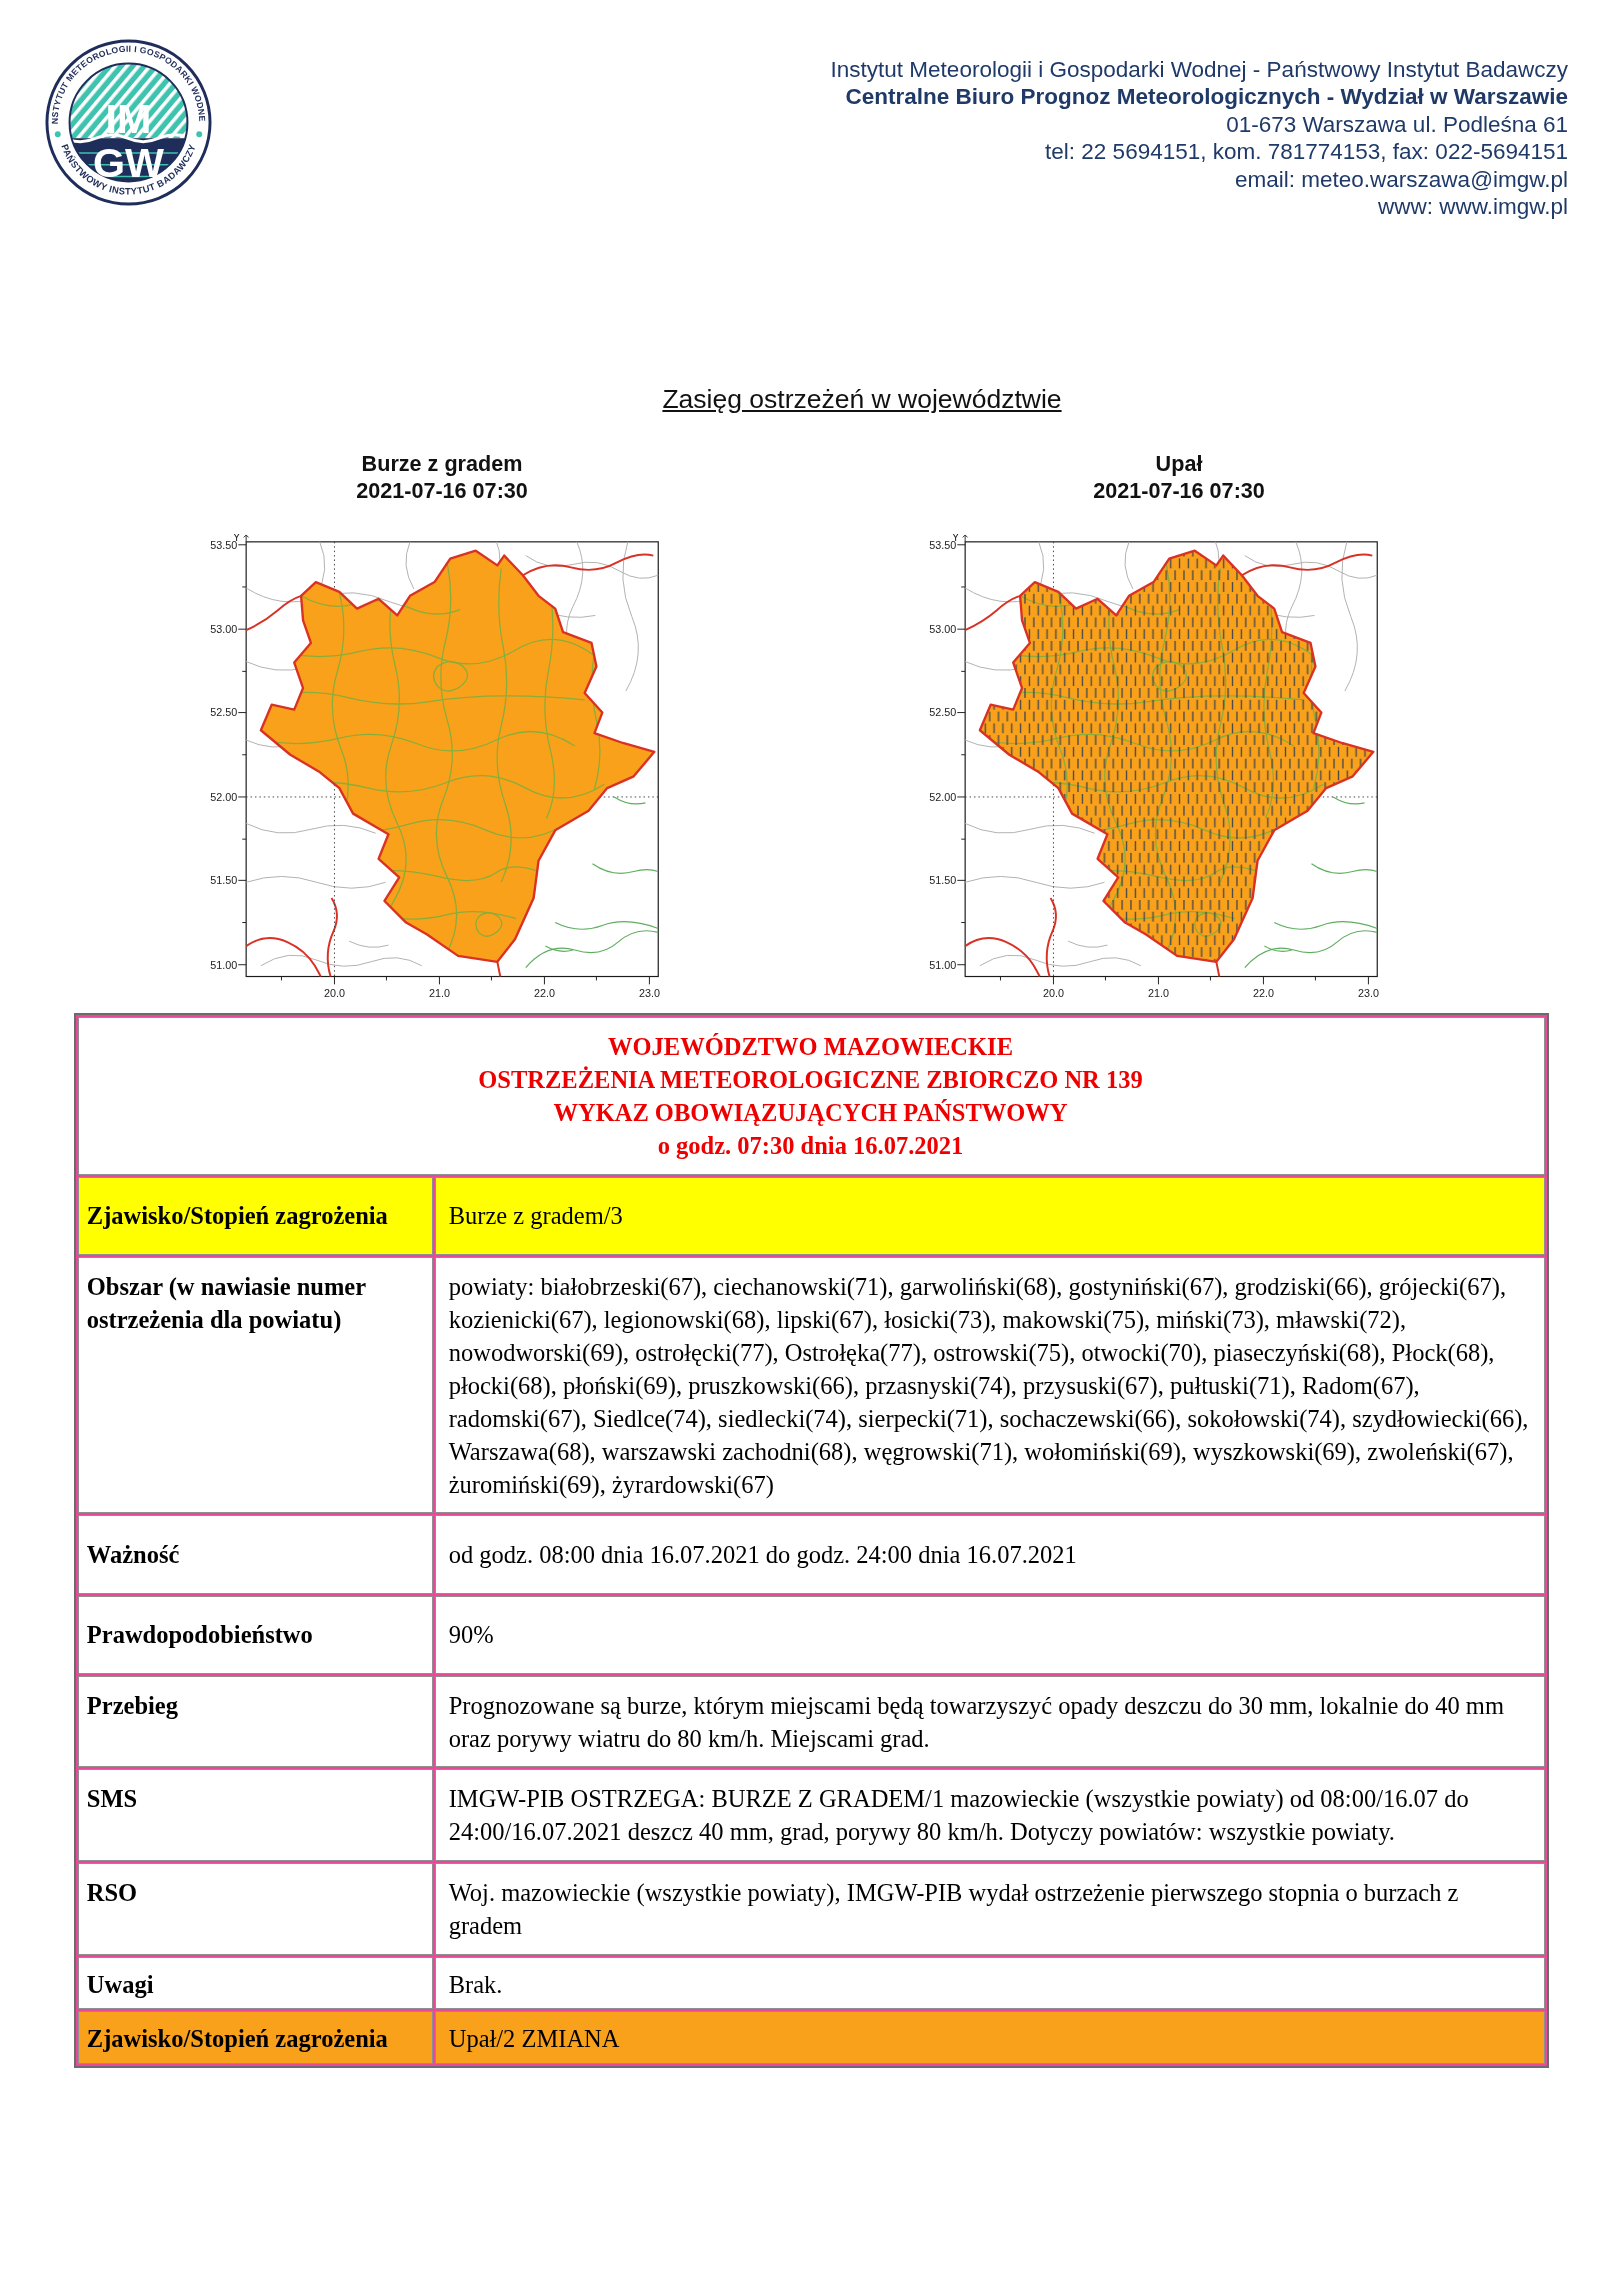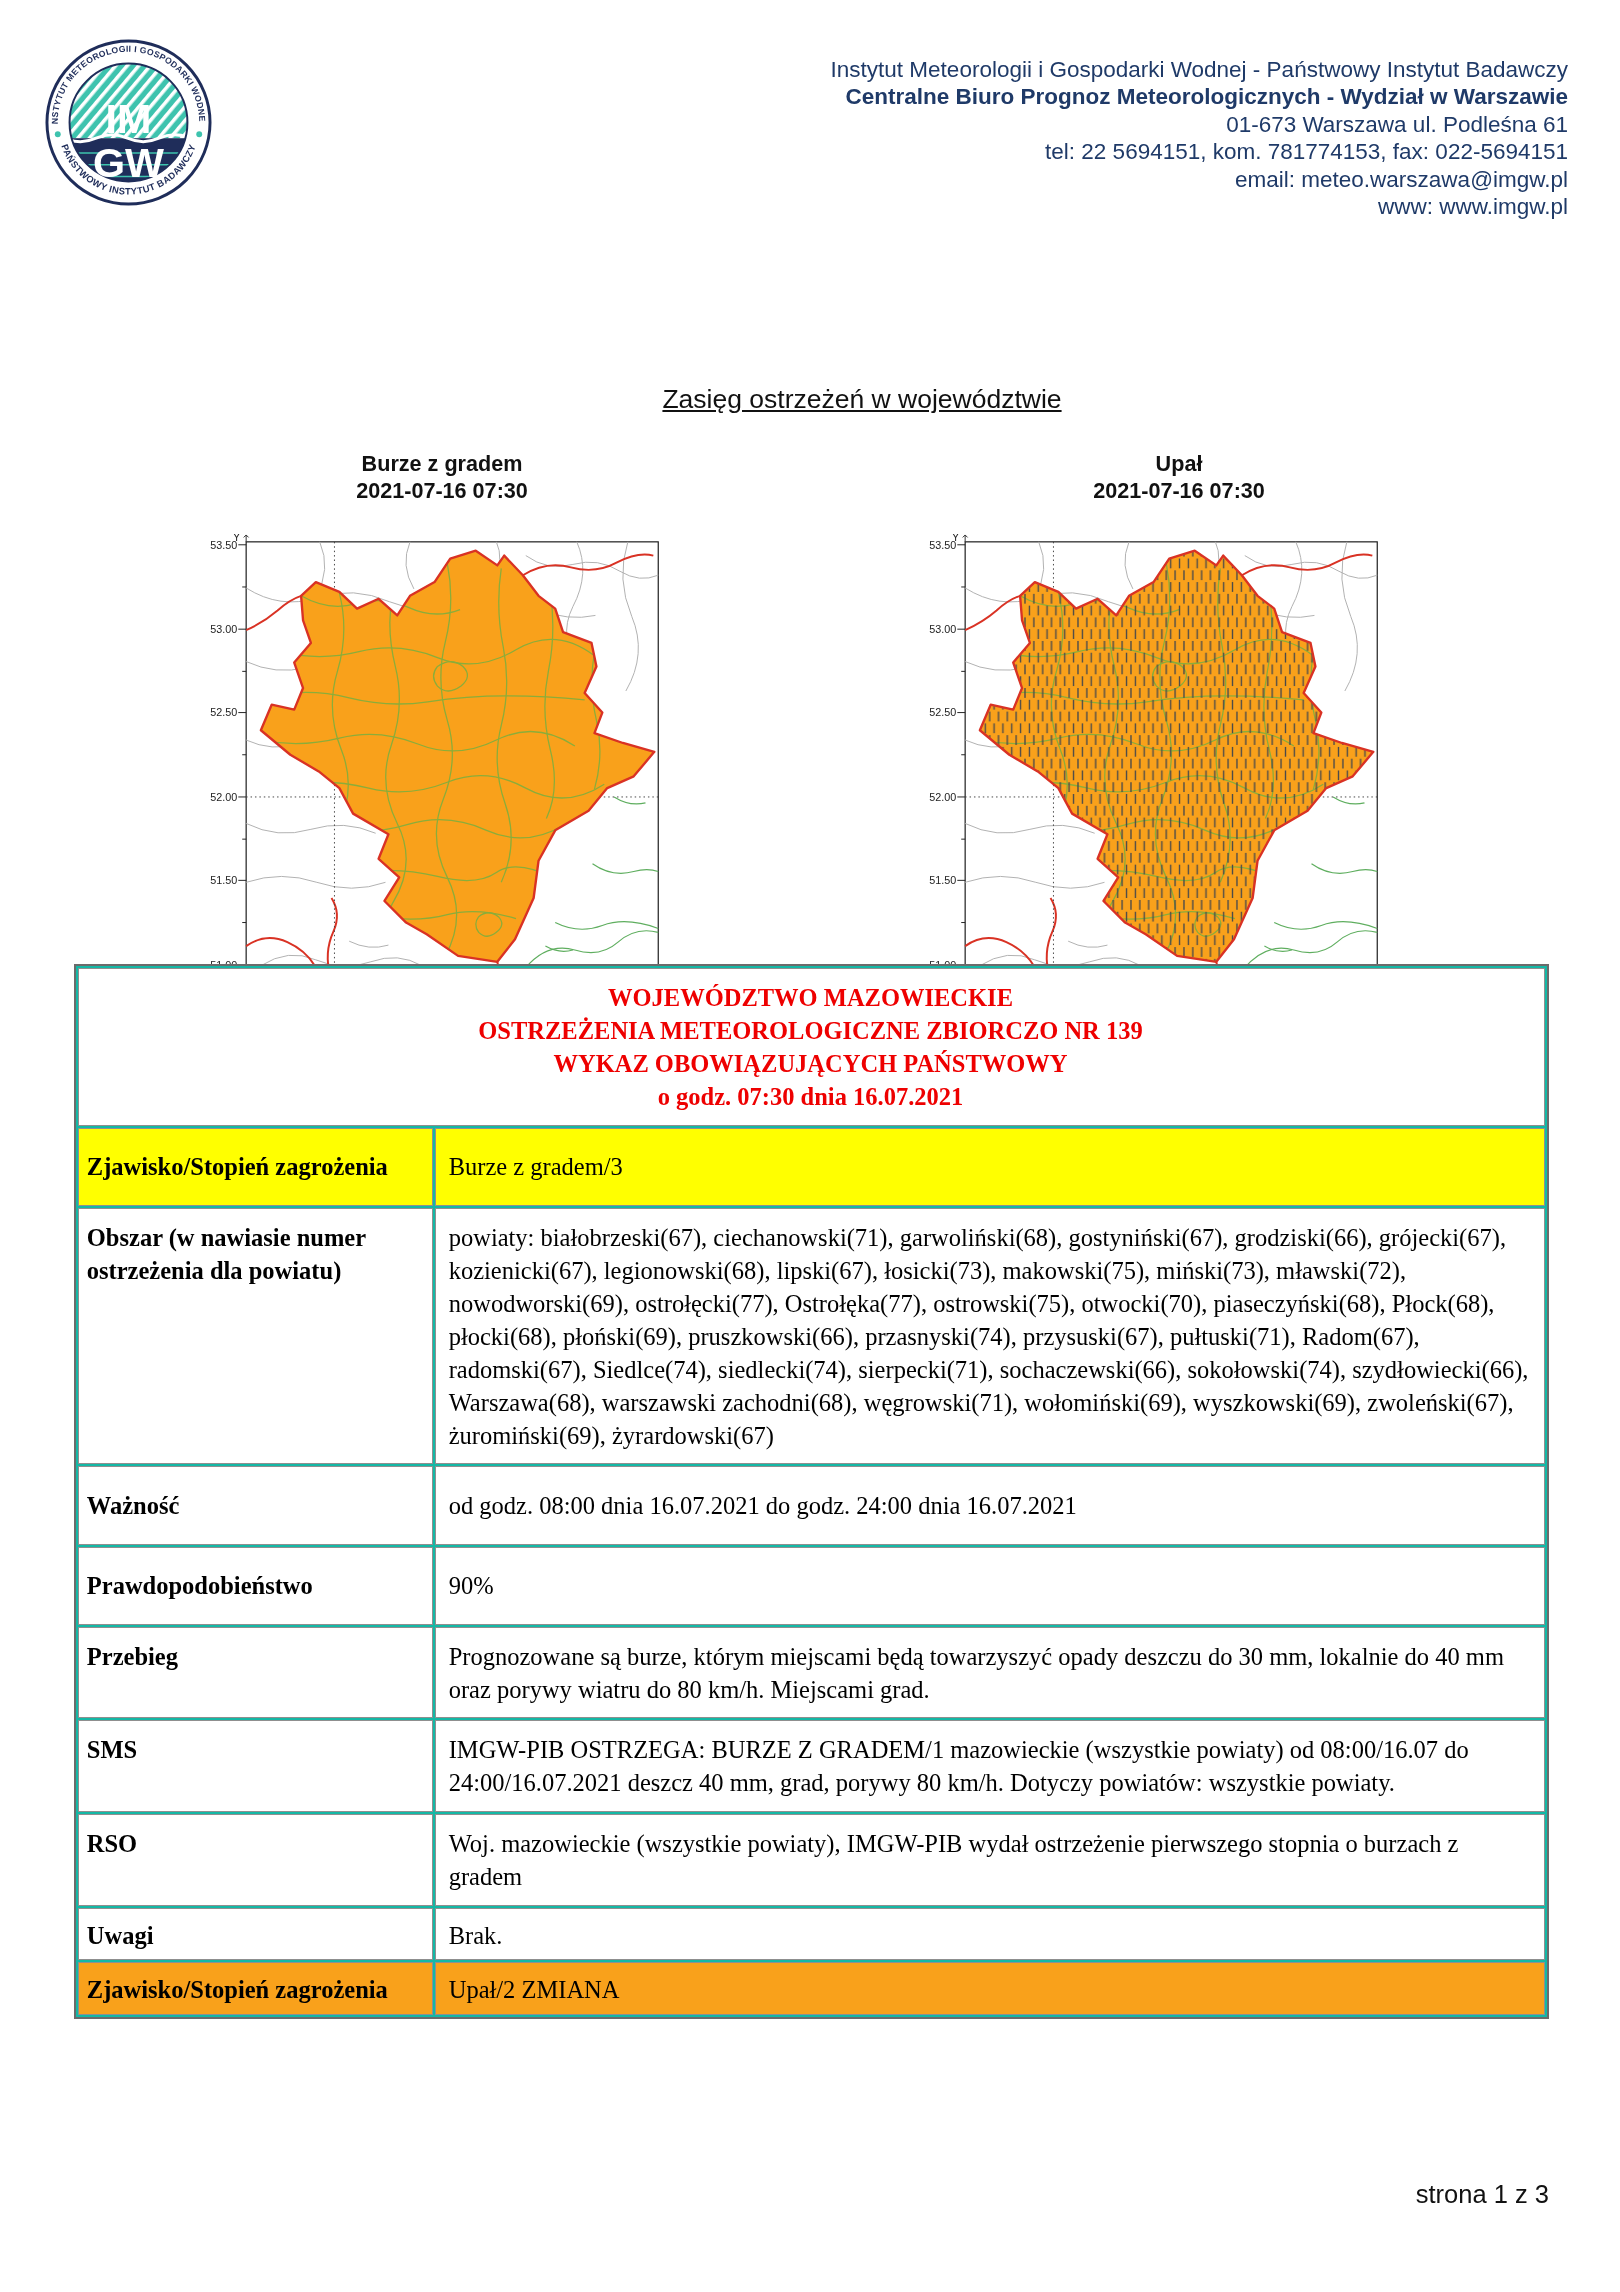--- a/index.html
+++ b/index.html
@@ -21,22 +21,22 @@
   .cap1{left:194px;top:451px;width:496px;}
   .cap2{left:931px;top:451px;width:496px;}
   .mapslot{position:absolute;width:469px;height:469px;}
   #map-left-slot{left:202px;top:534px;}
   #map-right-slot{left:921px;top:534px;}
   .tk{font-size:11px;fill:#222;font-family:"Liberation Sans",sans-serif;}
   .tky{text-anchor:end;}
   .tkx{text-anchor:middle;}
 
   
-  .wtable{position:absolute;left:74px;top:964px;width:1475px;table-layout:fixed;
-          border-collapse:separate;border-spacing:2.9px;background:#14b8a6;
+  .wtable{position:absolute;left:74px;top:1013px;width:1475px;table-layout:fixed;
+          border-collapse:separate;border-spacing:2.9px;background:#ec4899;
           border:2.9px solid #6b6b6b;font-family:"Liberation Serif",serif;color:#000;}
   .wtable td{border:1px solid #8f8f8f;background:#fff;vertical-align:top;
              font-size:24.5px;line-height:33px;padding:11.8px 9.8px 11.8px 7.8px;
              overflow:hidden;}
   .wtable col.c1{width:355px;}
   .title-cell{text-align:center;color:#ee0000;font-weight:bold;
               font-size:32px;line-height:47px;padding:7.8px;}
   .lbl{font-weight:bold;}
   td.val{padding-left:12.7px;}
   tr.bg-yellow td{background:#ffff00;}
@@ -380,16 +380,15 @@
         <td class="lbl">Uwagi</td>
         <td class="val">Brak.</td>
       </tr>
       <tr class="bg-orange slim">
         <td class="lbl">Zjawisko/Stopień zagrożenia</td>
         <td class="val">Upał/2 ZMIANA</td>
       </tr>
     </tbody>
   </table>
 
-  <div class="page-footer">strona 1 z 3</div>
 
 </div>
 
 
 </body></html>

